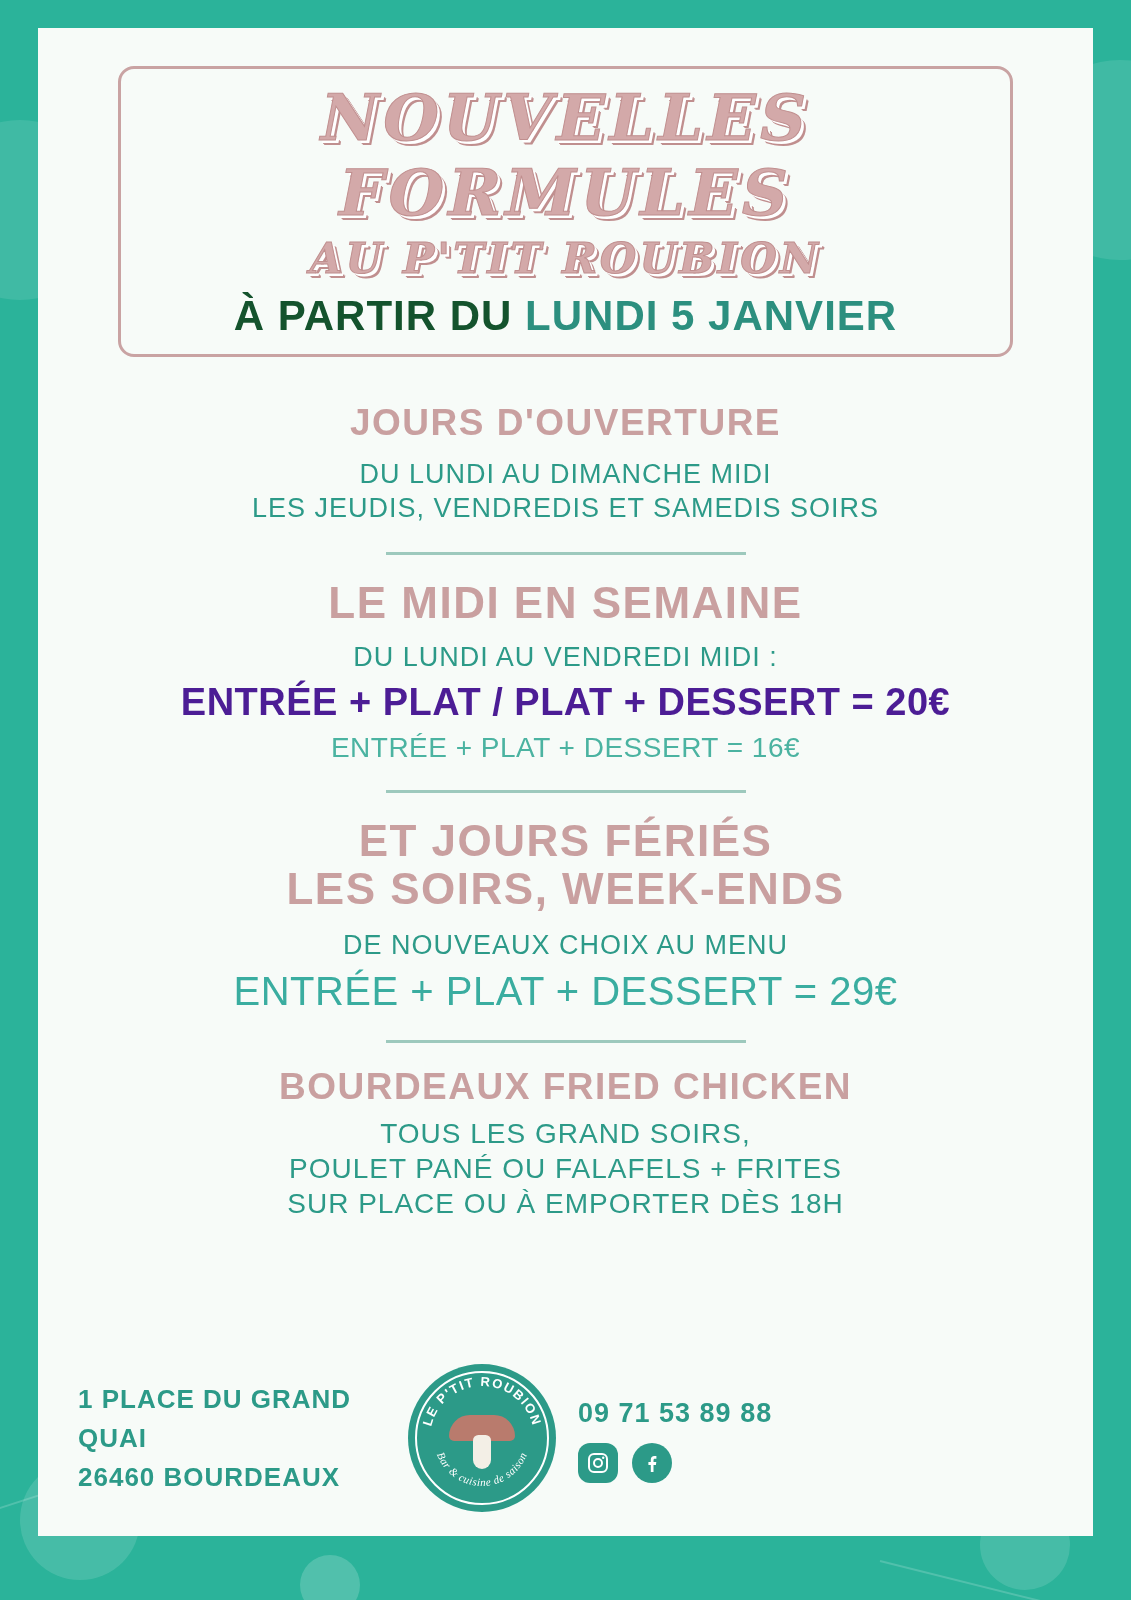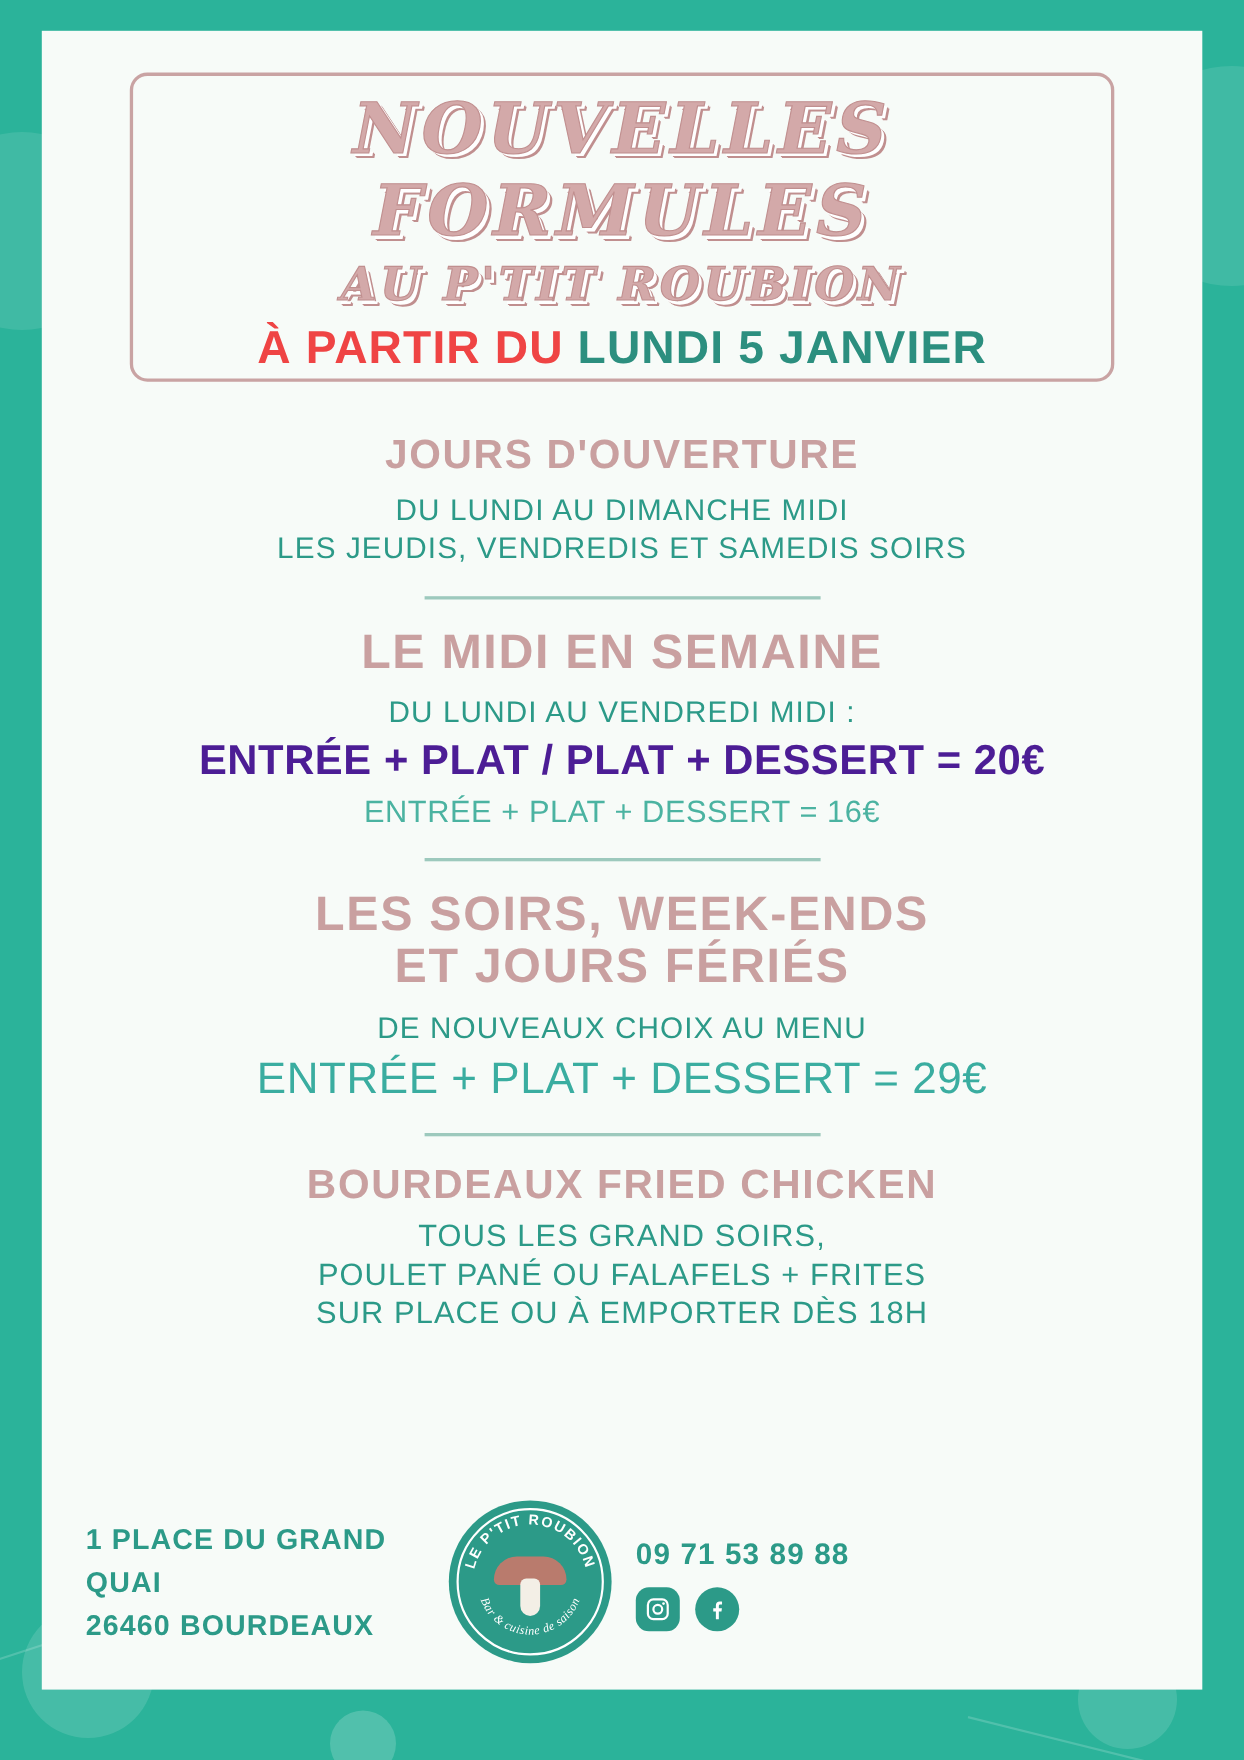--- a/index.html
+++ b/index.html
@@ -45,21 +45,21 @@
     background: #f7fbf8;
     box-sizing: border-box;
     padding: 34px 40px 0 40px;
   }
 
   
   .header-box {
     border: 3px solid #c9a3a3;
     border-radius: 16px;
     margin: 4px 40px 0 40px;
-    padding: 16px 10px 4px 10px;
+    padding: 16px 10px 14px 10px;
     text-align: center;
   }
   .hdr-line {
     font-family: "DejaVu Serif", serif;
     font-weight: bold;
     font-style: italic;
     color: #d3a9a9;
     letter-spacing: 4px;
     line-height: 1.02;
     text-shadow:
@@ -71,21 +71,21 @@
   .hdr-line.l1 { font-size: 64px; }
   .hdr-line.l2 { font-size: 64px; margin-top: 10px; }
   .hdr-line.l3 { font-size: 42px; margin-top: 12px; letter-spacing: 3px; }
   .hdr-date {
     margin-top: 12px;
     font-size: 42px;
     font-weight: bold;
     letter-spacing: 1px;
     color: #2c8f7f;
   }
-  .hdr-date .dark { color: #ef4444; margin-top: 24px; }
+  .hdr-date .dark { color: #14532d; margin-top: 24px; }
 
   
   .section { text-align: center; }
   .sec-title {
     color: #c9a0a0;
     font-weight: bold;
     letter-spacing: 1.5px;
     line-height: 1.1;
   }
   .sec-sub {
@@ -225,22 +225,22 @@
     <div class="sec-title">LE MIDI EN SEMAINE</div>
     <div class="sec-sub">DU LUNDI AU VENDREDI MIDI :</div>
     <div class="sec-price-strong">ENTRÉE + PLAT / PLAT + DESSERT = 20€</div>
     <div class="sec-price-light">ENTRÉE + PLAT + DESSERT = 16€</div>
   </div>
 
   <hr class="divider">
 
   <div class="section" id="sec-soirs">
     <div class="sec-title">
+      <div>ET JOURS FÉRIÉS</div>
       <div>LES SOIRS, WEEK-ENDS</div>
-      <div>ET JOURS FÉRIÉS</div>
     </div>
     <div class="sec-sub">DE NOUVEAUX CHOIX AU MENU</div>
     <div class="sec-price-light">ENTRÉE + PLAT + DESSERT = 29€</div>
   </div>
 
   <hr class="divider">
 
   <div class="section" id="sec-bfc">
     <div class="sec-title">BOURDEAUX FRIED CHICKEN</div>
     <div class="sec-sub">

